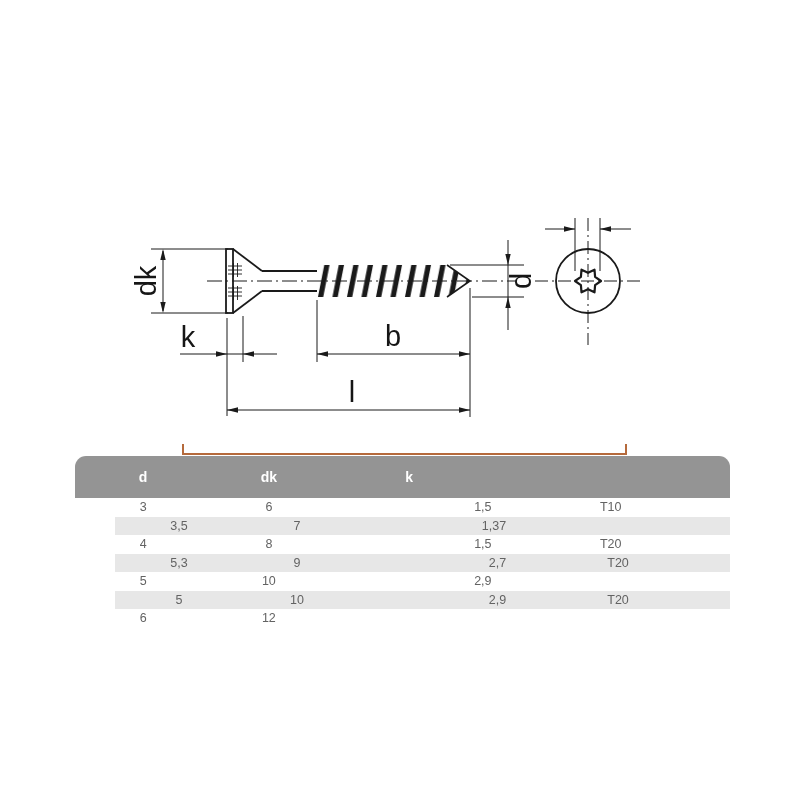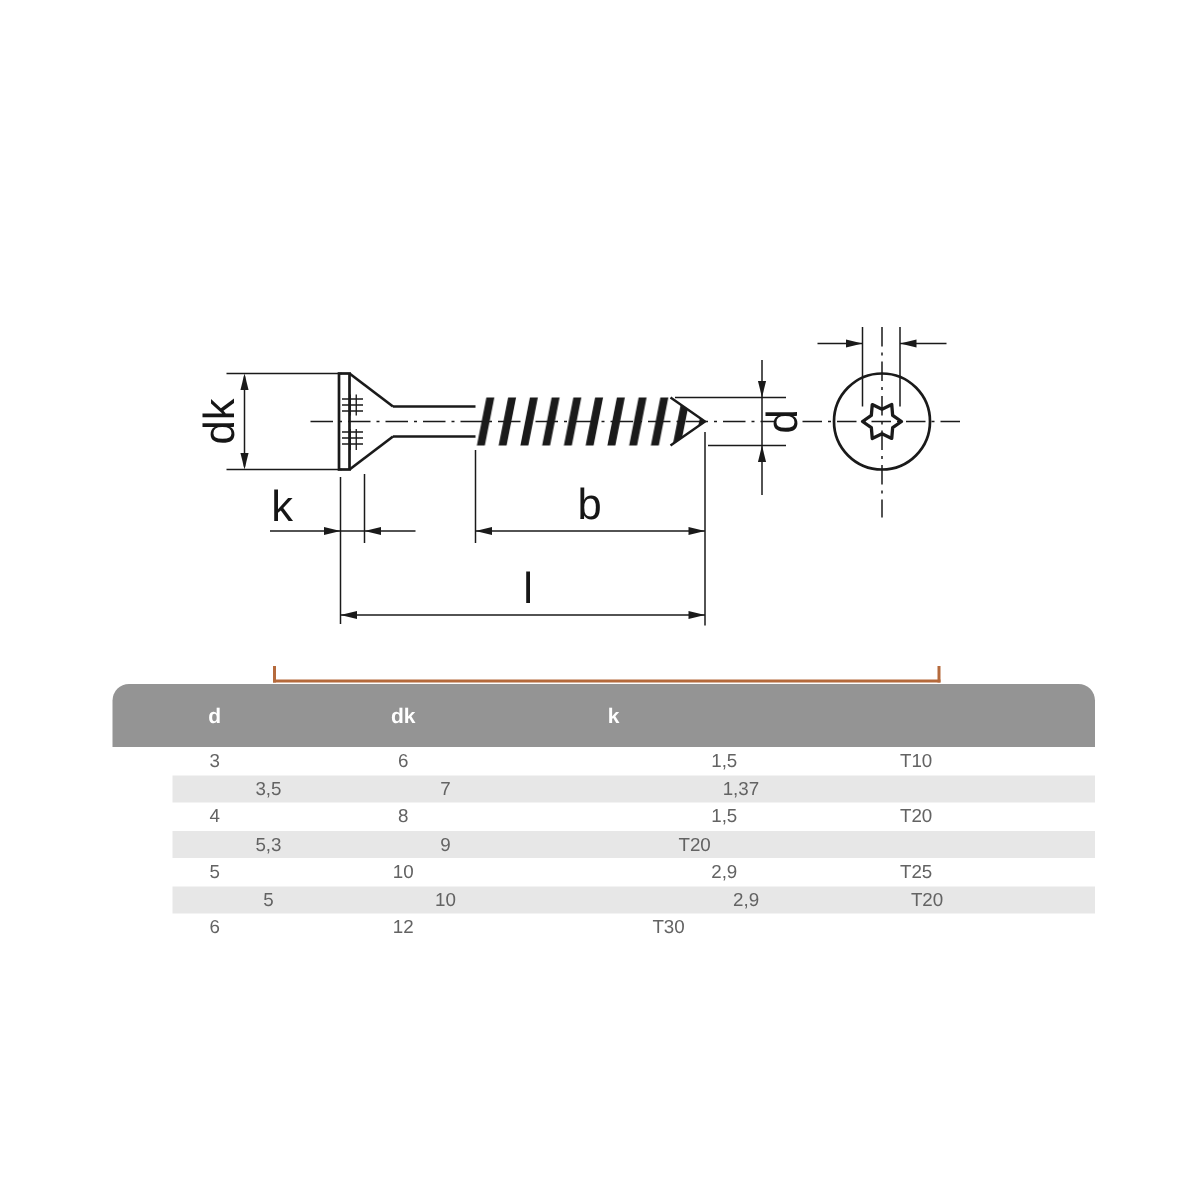--- a/index.html
+++ b/index.html
@@ -157,34 +157,33 @@
     </div>
     <div class="trow">
       <div class="tcell c1">4</div>
       <div class="tcell c2">8</div>
       <div class="tcell c3">1,5</div>
       <div class="tcell c4">T20</div>
     </div>
     <div class="trow alt">
       <div class="tcell c1">5,3</div>
       <div class="tcell c2">9</div>
+      <div class="tcell c3">2,7</div>
       <div class="tcell c4">T20</div>
     </div>
     <div class="trow">
       <div class="tcell c1">5</div>
       <div class="tcell c2">10</div>
       <div class="tcell c3">2,9</div>
-      <div class="tcell c4">T25</div>
     </div>
     <div class="trow alt">
       <div class="tcell c1">5</div>
       <div class="tcell c2">10</div>
       <div class="tcell c3">2,9</div>
       <div class="tcell c4">T20</div>
     </div>
     <div class="trow">
       <div class="tcell c1">6</div>
       <div class="tcell c2">12</div>
-      <div class="tcell c4">T30</div>
     </div>
   </div>
 
 </div>
 
 </body></html>

